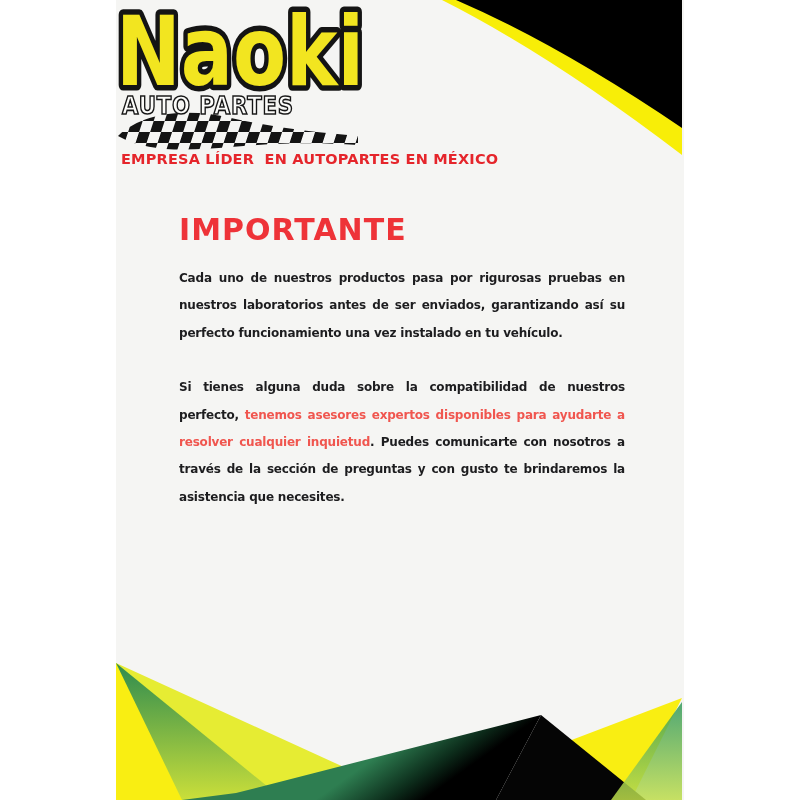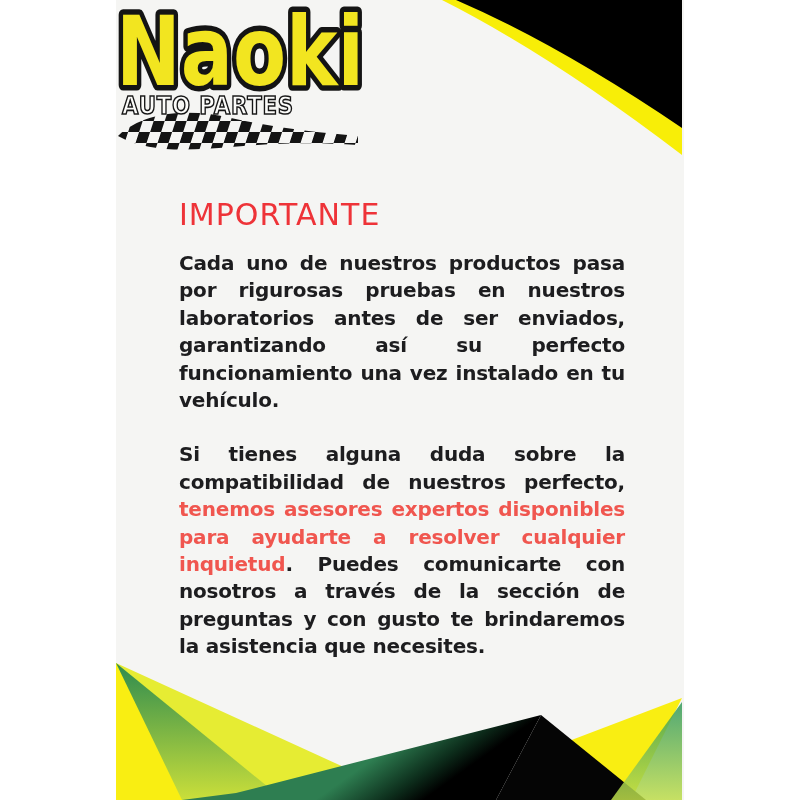--- a/index.html
+++ b/index.html
@@ -24,23 +24,23 @@
              font-size:96px;fill:var(--logo-yellow,#f2e520);stroke:#141414;stroke-width:11px;
              stroke-linejoin:round;paint-order:stroke fill;}
   .logo-sub{font-family:"DejaVu Sans","Liberation Sans",sans-serif;font-weight:600;
             font-size:25px;fill:#fcfcfa;stroke:#161616;stroke-width:1.6px;letter-spacing:1px;}
   .flag-band{fill:url(#chk);}
   .tagline{position:absolute;left:5px;top:151px;width:520px;
            color:var(--red-tagline,#e5252b);font-size:14.5px;font-weight:800;
            letter-spacing:.2px;white-space:pre;}
   
   .content{position:absolute;left:63px;top:194px;width:446px;color:var(--ink,#1d1d1f);}
-  .heading{margin:3px 0 18px 0;font-size:30px;font-weight:400;letter-spacing:1px;
+  .heading{margin:18px 0 18px 0;font-size:30px;font-weight:700;letter-spacing:1px;
            color:var(--red-heading,#ee3338);}
-  .content p{margin:0 0 27px 0;font-size:20px;font-weight:700;line-height:27.4px;
+  .content p{margin:0 0 27px 0;font-size:12px;font-weight:700;line-height:27.4px;
              letter-spacing:-0.2px;text-align:justify;text-justify:inter-word;}
   .red-span{color:var(--red-inline,#f0564f);}
 </style>
 </head>
 <body>
 
 <div class="canvas">
   <div class="poster">
 
     <svg class="decor" viewBox="0 0 568 800" aria-hidden="true">
@@ -80,20 +80,21 @@
         <defs>
           <pattern id="chk" width="22" height="22" patternUnits="userSpaceOnUse" patternTransform="skewX(-18)">
             <rect x="0" y="0" width="11" height="11" fill="#141414"></rect>
             <rect x="11" y="11" width="11" height="11" fill="#141414"></rect>
           </pattern>
         </defs>
         <text class="logo-main" x="0" y="85" textLength="248" lengthAdjust="spacingAndGlyphs">Naoki</text>
         <text class="logo-sub" x="6" y="114" textLength="172" lengthAdjust="spacingAndGlyphs">AUTO PARTES</text>
         <path class="flag-band" d="M2,136 C30,110 75,109 115,118 C160,128 200,132 242,136 L242,145 C200,142 160,143 115,147 C75,150 35,154 2,136 Z"></path>
       </svg>
+      <div class="tagline">EMPRESA LÍDER  EN AUTOPARTES EN MÉXICO</div>
     </div>
 
     <div class="content">
       <h1 class="heading">IMPORTANTE</h1>
       <p>Cada uno de nuestros productos pasa por rigurosas pruebas en nuestros laboratorios antes de ser enviados, garantizando así su perfecto funcionamiento una vez instalado en tu vehículo.</p>
       <p><span>Si tienes alguna duda sobre la compatibilidad de nuestros perfecto, </span><span class="red-span">tenemos asesores expertos disponibles para ayudarte a resolver cualquier inquietud</span><span>. Puedes comunicarte con nosotros a través de la sección de preguntas y con gusto te brindaremos la asistencia que necesites.</span></p>
     </div>
 
   </div>
 </div>

